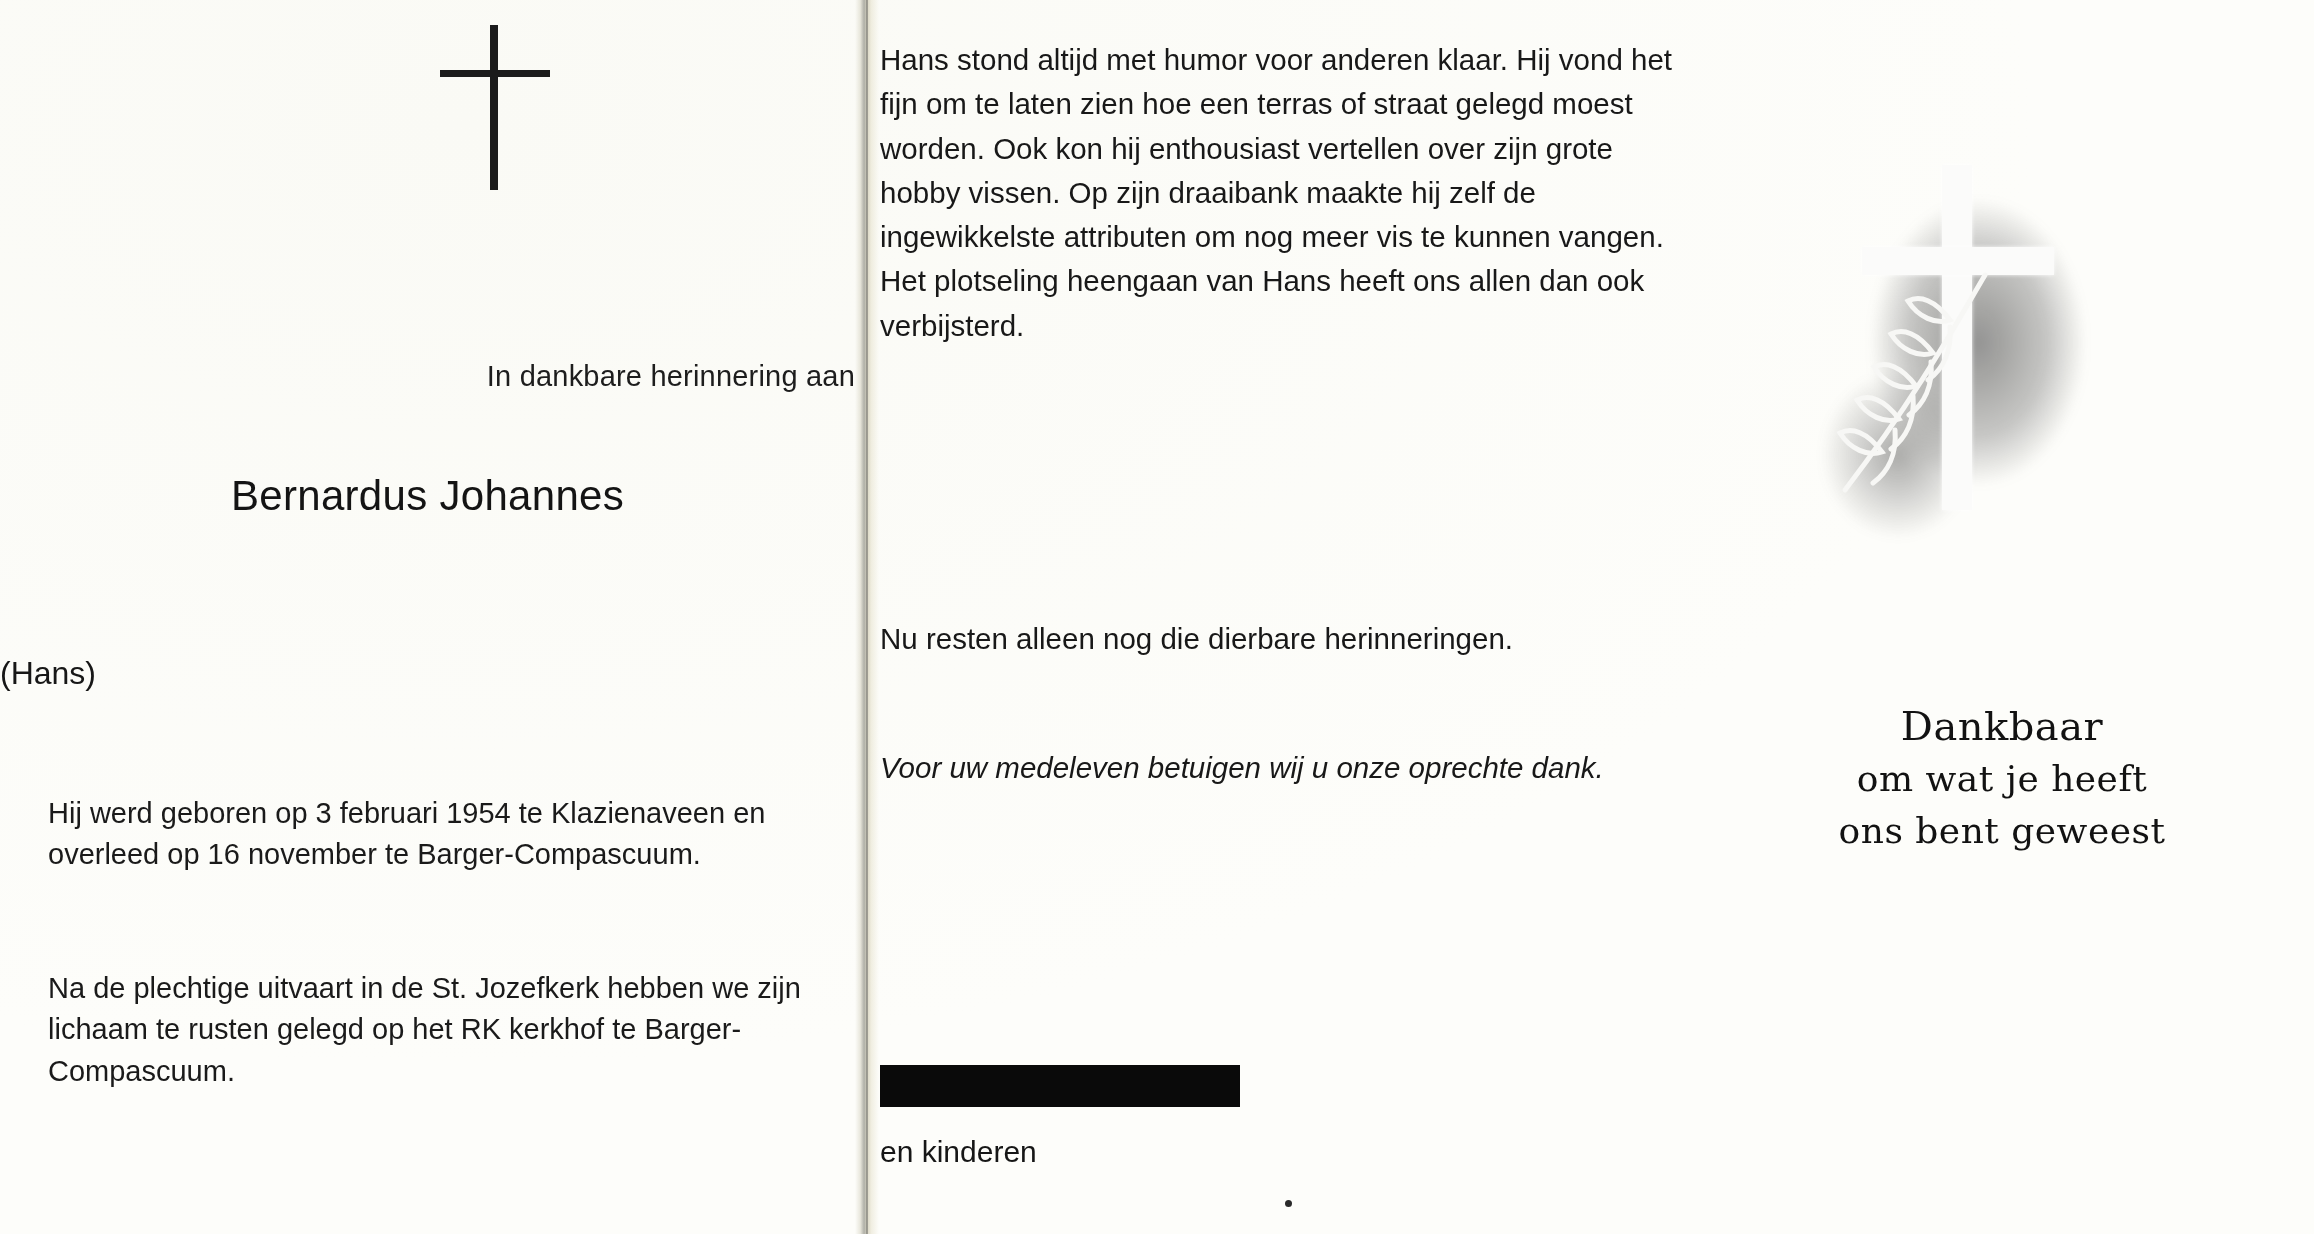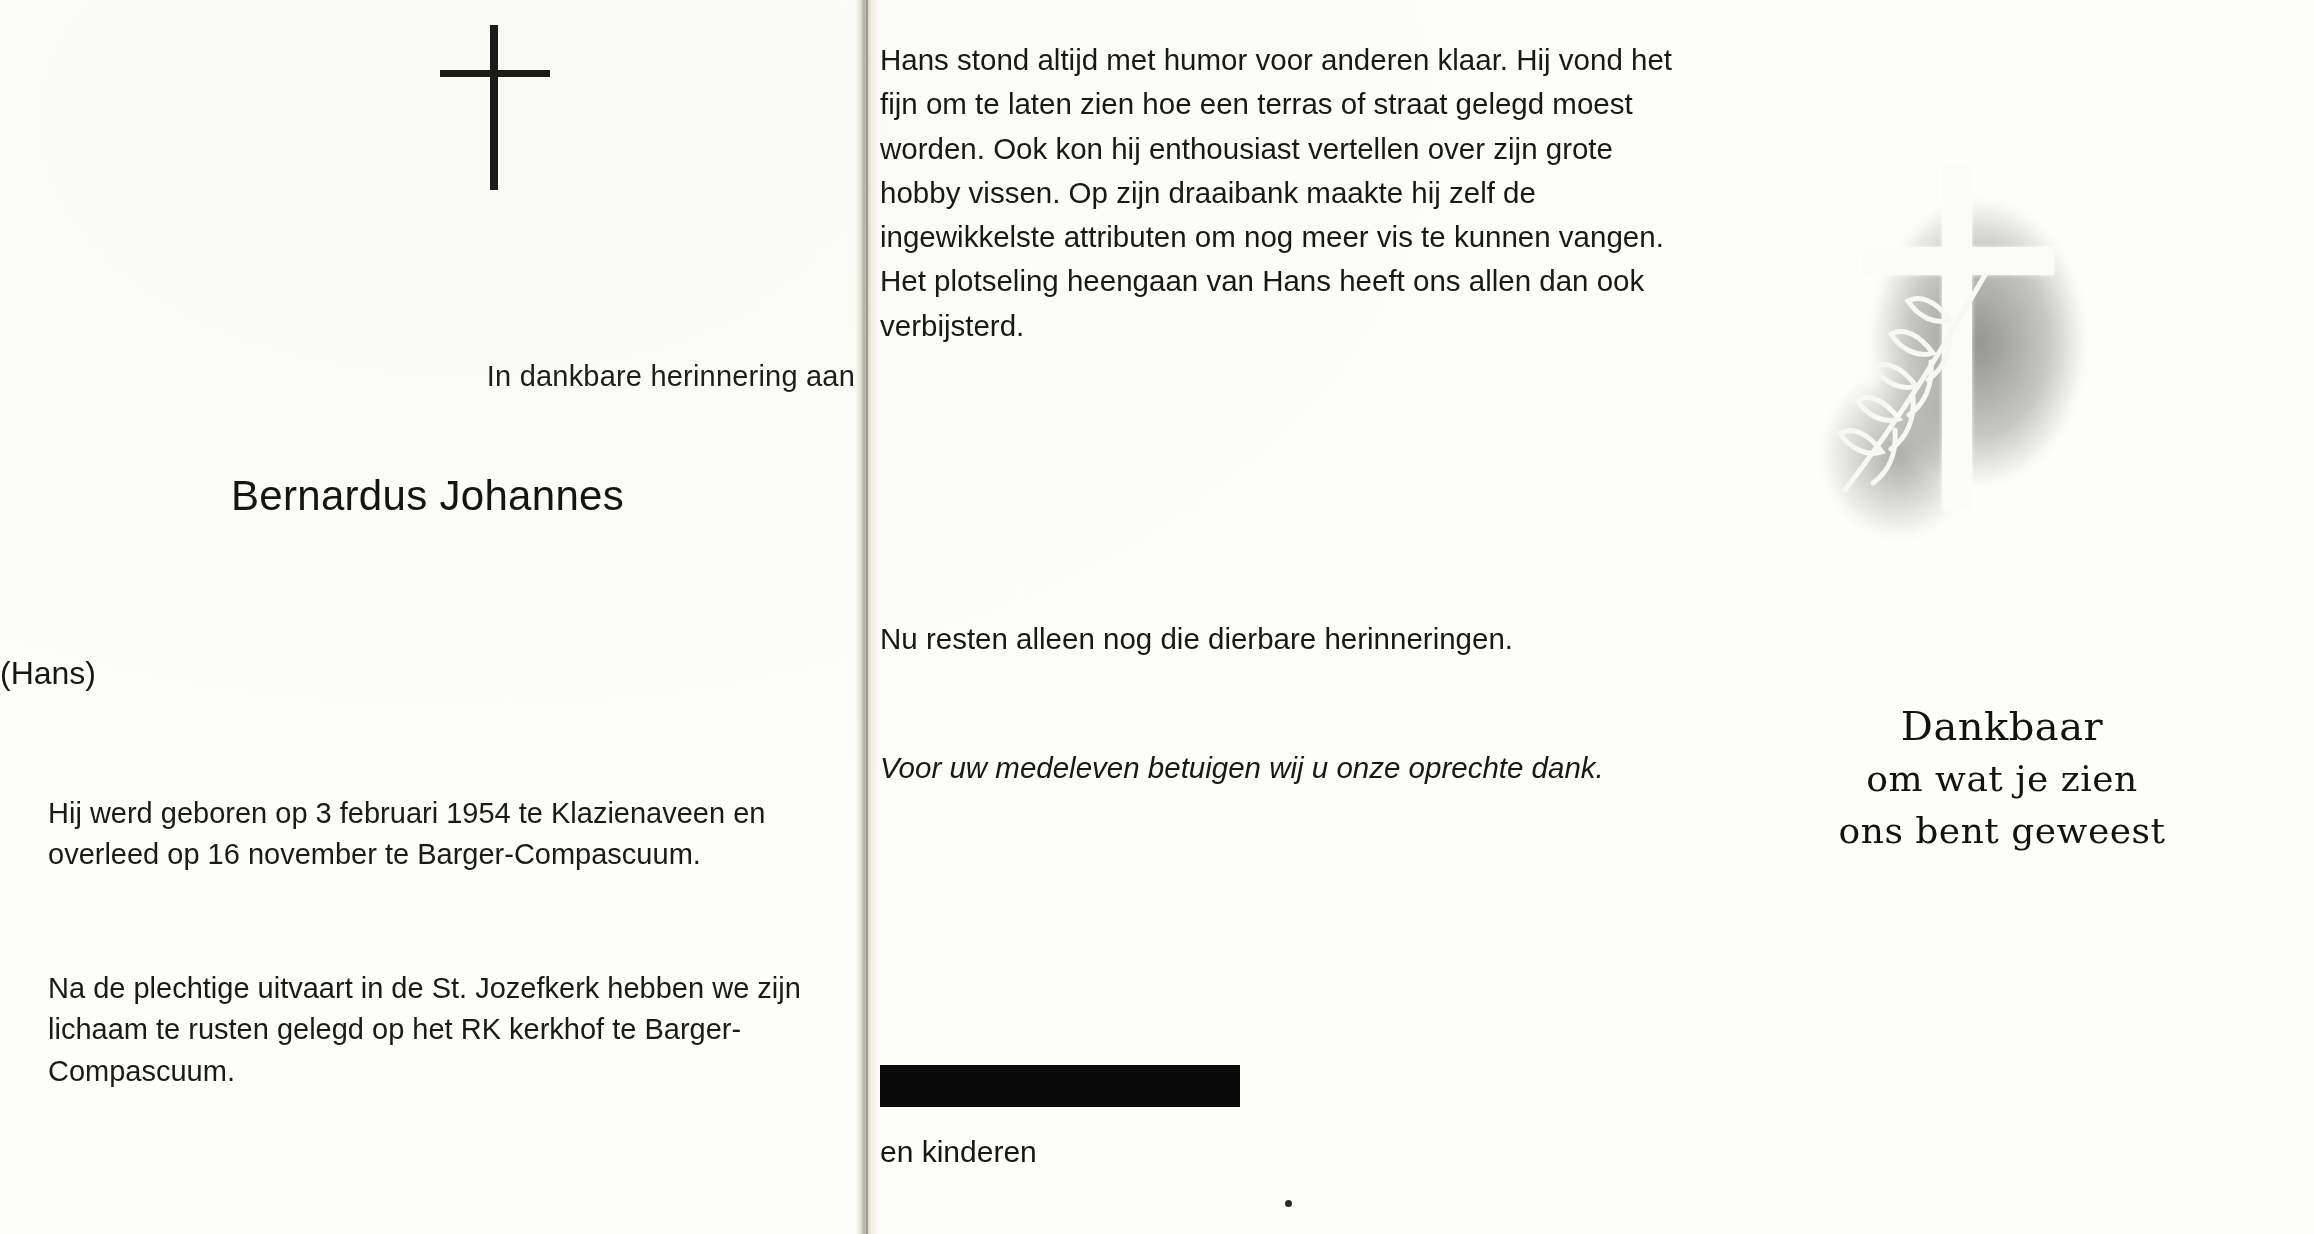--- a/index.html
+++ b/index.html
@@ -305,17 +305,17 @@
             <path d="M131 97 C133 121, 124 139, 109 150"></path>
             <path d="M113 131 C115 155, 106 173, 91 184"></path>
             <path d="M95 165 C97 189, 88 207, 73 218"></path>
           </g>
         </svg>
       </div>
     </div>
 
     <div class="right-text">
       <div class="big">Dankbaar</div>
-      <div class="med">om wat je zien</div>
+      <div class="med">om wat je heeft</div>
       <div class="med">ons bent geweest</div>
     </div>
   </div>
 </div>
 
 </body></html>

